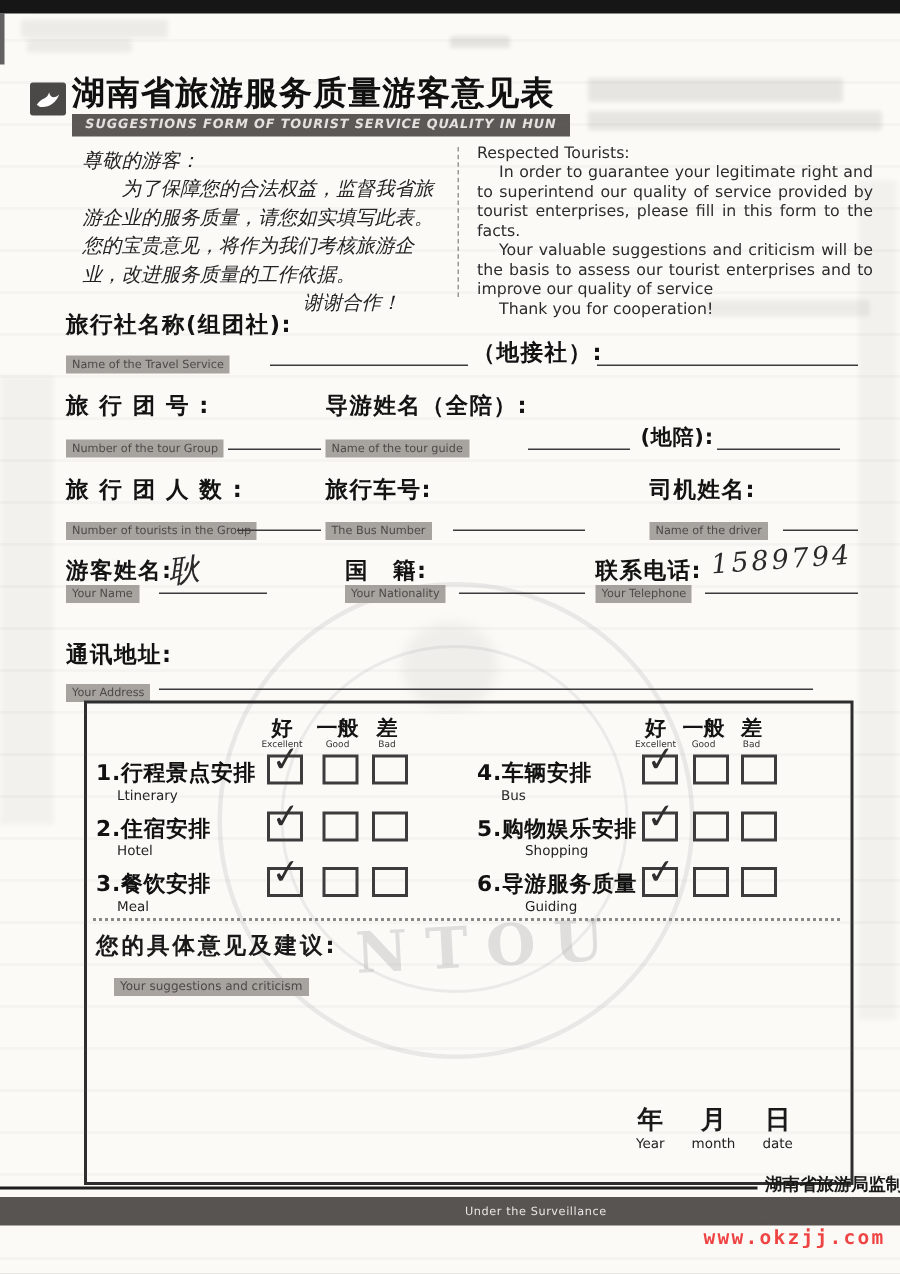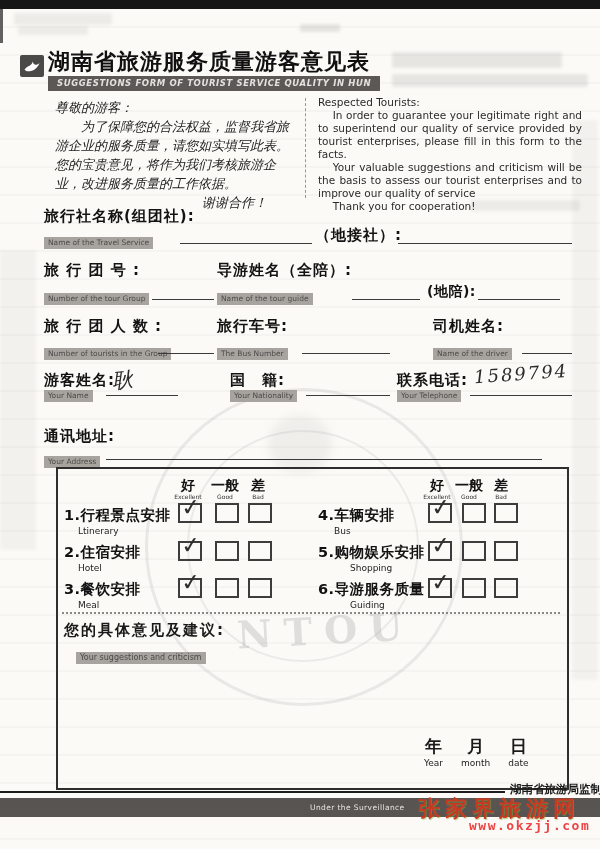--- a/index.html
+++ b/index.html
@@ -240,16 +240,15 @@
     <div style="text-align:center;">
       <div class="date-zh">日</div>
       <div class="date-en">date</div>
     </div>
   </div>
 
   <div class="abs f-rule1"></div>
   <div class="abs f-sup">湖南省旅游局监制</div>
   <div class="abs f-bar"></div>
   <div class="abs f-surv">Under the Surveillance</div>
-  <div class="abs f-site">张家界旅游网</div>
   <div class="abs f-url">www.okzjj.com</div>
 
 </div>
 
 </body></html>

